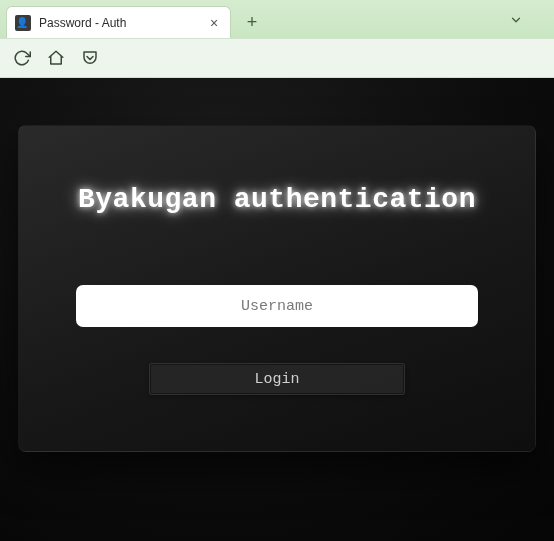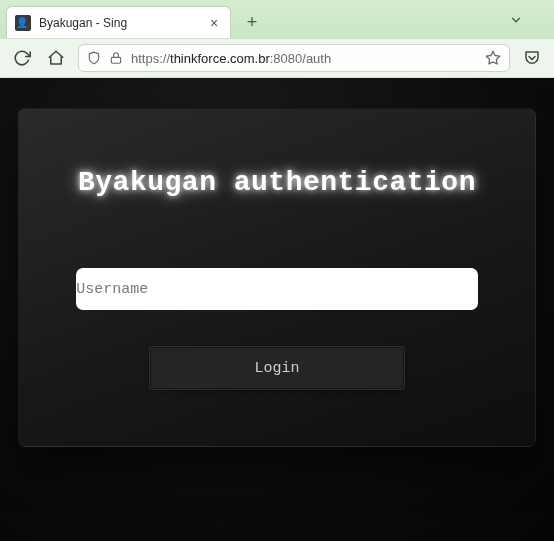--- a/index.html
+++ b/index.html
@@ -72,21 +72,21 @@
     .urlbar .lock, .urlbar .shieldmini { color: #6b6b6b; display:inline-flex; }
     .urlbar .url { flex:1; white-space: nowrap; overflow: hidden; text-overflow: ellipsis; }
     .urlbar .url .host { color: #222; }
     .urlbar .star { color: #6b6b6b; }
 
     
     .viewport {
       width: 100%; height: calc(541px - 38px - 40px);
       background: radial-gradient(circle at 40% 20%, #1b1b1b 0%, #0c0c0c 60%, #050505 100%);
       display: flex; align-items: flex-start; justify-content: center;
-      padding: 30px 18px 0 18px;
+      padding: 47px 18px 0 18px;
       overflow: hidden;
     }
     .card {
       width: 100%; max-width: 520px;
       background: linear-gradient(160deg, #2a2a2a 0%, #181818 55%, #0e0e0e 100%);
       border-radius: 8px;
       border: 1px solid rgba(255,255,255,0.04);
       box-shadow: 0 20px 40px rgba(0,0,0,0.6);
       padding: 58px 30px 40px 30px;
       text-align: center;
@@ -103,29 +103,29 @@
         0 0 14px rgba(255,255,255,0.5),
         0 0 24px rgba(255,255,255,0.25);
       margin-bottom: 70px;
     }
     .field {
       width: 88%; margin: 0 auto 14px auto;
       height: 42px; background: #ffffff;
       border: none; border-radius: 7px;
       font-family: "Consolas","Menlo","Courier New",monospace;
       font-size: 15px; color: #222;
-      text-align: left;
+      text-align: center;
       outline: none;
       display: block;
     }
     .field::placeholder { color: #7a7a7a; }
     .loginbtn {
       display: block;
       width: 56%; margin: 36px auto 16px auto;
-      height: 44px;
+      height: 32px;
       background: rgba(40,40,40,0.85);
       border: 1px solid rgba(255,255,255,0.05);
       color: #cfcfcf;
       font-family: "Consolas","Menlo","Courier New",monospace;
       font-size: 15px;
       border-radius: 3px;
       cursor: pointer;
       box-shadow: inset 0 0 0 1px rgba(0,0,0,0.4), 0 2px 4px rgba(0,0,0,0.3);
     }
     .signup {
@@ -138,21 +138,21 @@
     svg { display: block; }
   </style>
 </head>
 <body>
 
 <div class="chrome">
 
   <div class="tabstrip">
     <div class="tab">
       <span class="favicon">👤</span>
-      <span class="title">Byakugan - Sing</span>
+      <span class="title">Password - Auth</span>
       <span class="close">×</span>
     </div>
     <span class="newtab">+</span>
     <span class="chev">
       <svg width="14" height="14" viewBox="0 0 24 24" fill="none" stroke="currentColor" stroke-width="2.2" stroke-linecap="round" stroke-linejoin="round">
           <polyline points="6 9 12 15 18 9"></polyline>
         </svg>
     </span>
   </div>
 
@@ -163,41 +163,20 @@
           <path d="M20.49 15a9 9 0 1 1-2.13-9.36L23 10"></path>
         </svg>
     </span>
     <span class="tbtn">
       <svg width="18" height="18" viewBox="0 0 24 24" fill="none" stroke="currentColor" stroke-width="2" stroke-linecap="round" stroke-linejoin="round">
           <path d="M3 11l9-8 9 8"></path>
           <path d="M5 10v10h14V10"></path>
         </svg>
     </span>
 
-    <div class="urlbar">
-      <span class="shieldmini">
-        <svg width="14" height="14" viewBox="0 0 24 24" fill="none" stroke="currentColor" stroke-width="2" stroke-linecap="round" stroke-linejoin="round">
-            <path d="M12 22s8-4 8-10V5l-8-3-8 3v7c0 6 8 10 8 10z"></path>
-          </svg>
-      </span>
-      <span class="lock">
-        <svg width="14" height="14" viewBox="0 0 24 24" fill="none" stroke="currentColor" stroke-width="2" stroke-linecap="round" stroke-linejoin="round">
-            <rect x="4" y="11" width="16" height="10" rx="2"></rect>
-            <path d="M8 11V7a4 4 0 0 1 8 0v4"></path>
-          </svg>
-      </span>
-      <span class="url">
-        <span>https://</span><span class="host">thinkforce.com.br</span><span>:8080/auth</span>
-      </span>
-      <span class="star">
-        <svg width="16" height="16" viewBox="0 0 24 24" fill="none" stroke="currentColor" stroke-width="2" stroke-linecap="round" stroke-linejoin="round">
-            <polygon points="12 2 15.09 8.26 22 9.27 17 14.14 18.18 21.02 12 17.77 5.82 21.02 7 14.14 2 9.27 8.91 8.26 12 2"></polygon>
-          </svg>
-      </span>
-    </div>
 
     <span class="tbtn">
       <svg width="18" height="18" viewBox="0 0 24 24" fill="none" stroke="currentColor" stroke-width="2" stroke-linecap="round" stroke-linejoin="round">
           <path d="M4 4h16v7a8 8 0 0 1-16 0V4z"></path>
           <polyline points="8 10 12 14 16 10"></polyline>
         </svg>
     </span>
   </div>
 </div>
 

